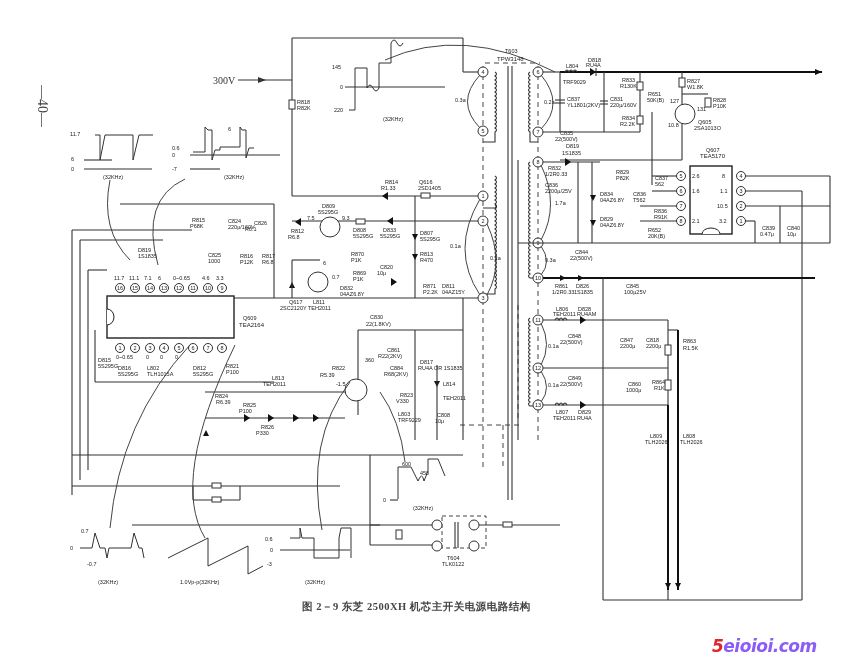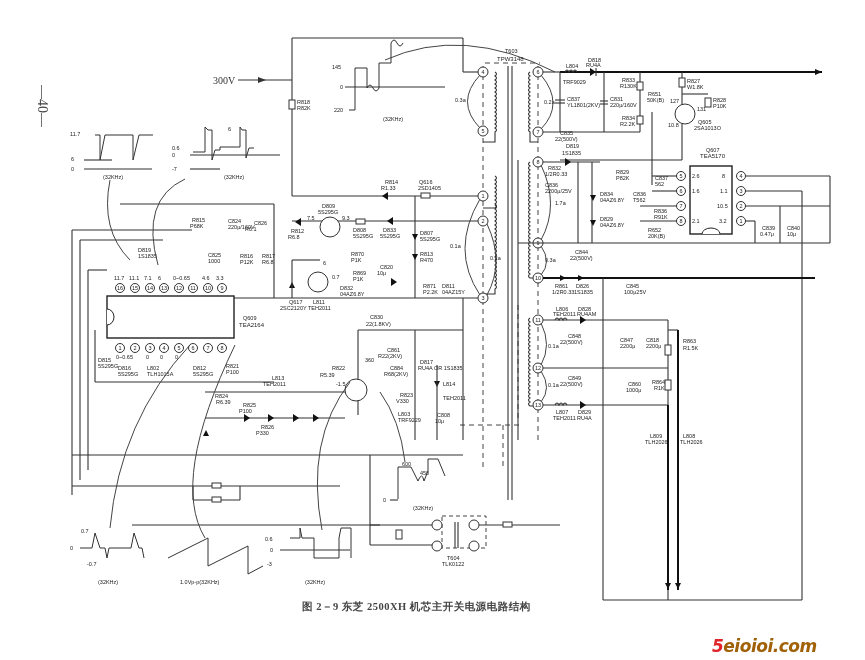--- a/index.html
+++ b/index.html
@@ -13,21 +13,21 @@
   .ic{fill:#fff;stroke:#222;stroke-width:1.4;}
   .lbl{font-family:"Liberation Sans",sans-serif;font-size:6px;fill:#222;}
   .lbls{font-family:"Liberation Sans",sans-serif;font-size:5.5px;fill:#222;}
   .pint{font-family:"Liberation Sans",sans-serif;font-size:5.5px;fill:#222;text-anchor:middle;dominant-baseline:central;}
   .big{font-family:"Liberation Serif",serif;font-size:10px;fill:#333;}
   .wave{stroke:#333;stroke-width:1;fill:none;}
   .page{font-family:"Liberation Serif",serif;font-size:14px;fill:#444;}
   .caption{position:absolute;left:302px;top:600px;font-family:"Liberation Serif",serif;font-size:10.5px;font-weight:bold;color:#444;letter-spacing:0.5px;}
   .logo{position:absolute;left:712px;top:636px;font-family:"DejaVu Sans",sans-serif;font-weight:bold;font-style:italic;font-size:17px;letter-spacing:-0.5px;}
   .logo .a{color:#e0242a;}
-  .logo .b{color:#a16207;}
+  .logo .b{color:#8b5cf6;}
 </style>
 </head>
 <body>
 
 <svg id="schem" width="865" height="660" viewBox="0 0 865 660">
 
   <text class="page" x="38" y="85" transform="rotate(90 38 85)">—40—</text>
 
   <text class="big" x="213" y="84">300V</text>
   <line class="w" x1="238" y1="80" x2="292" y2="80"></line>

